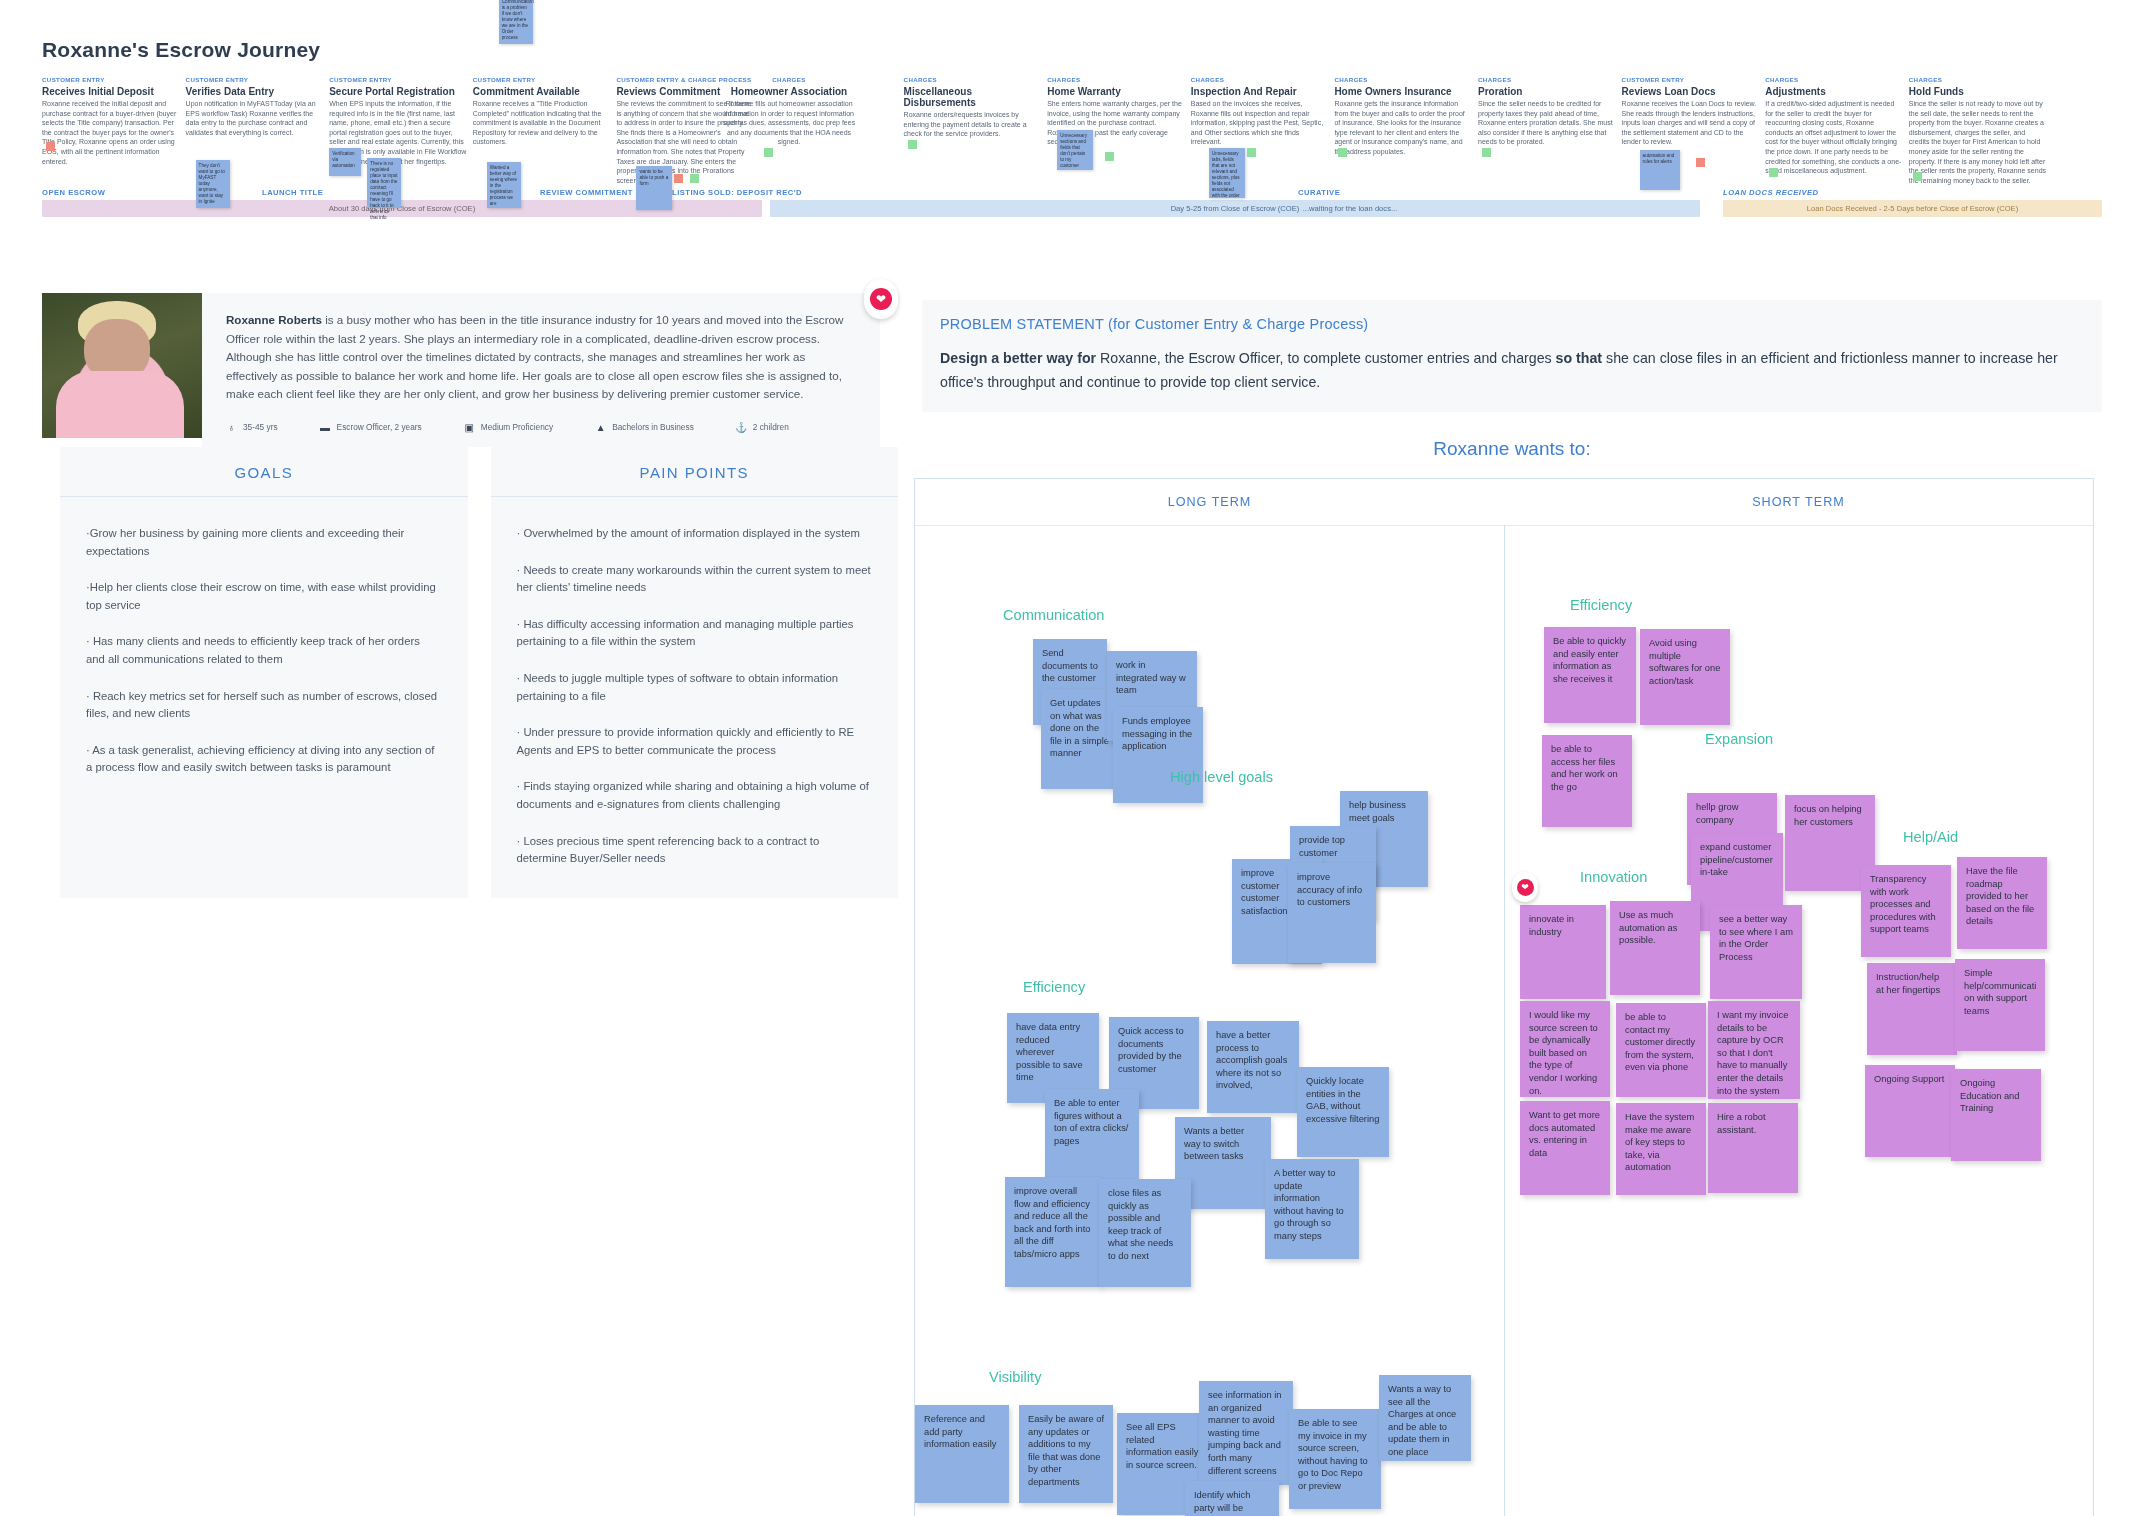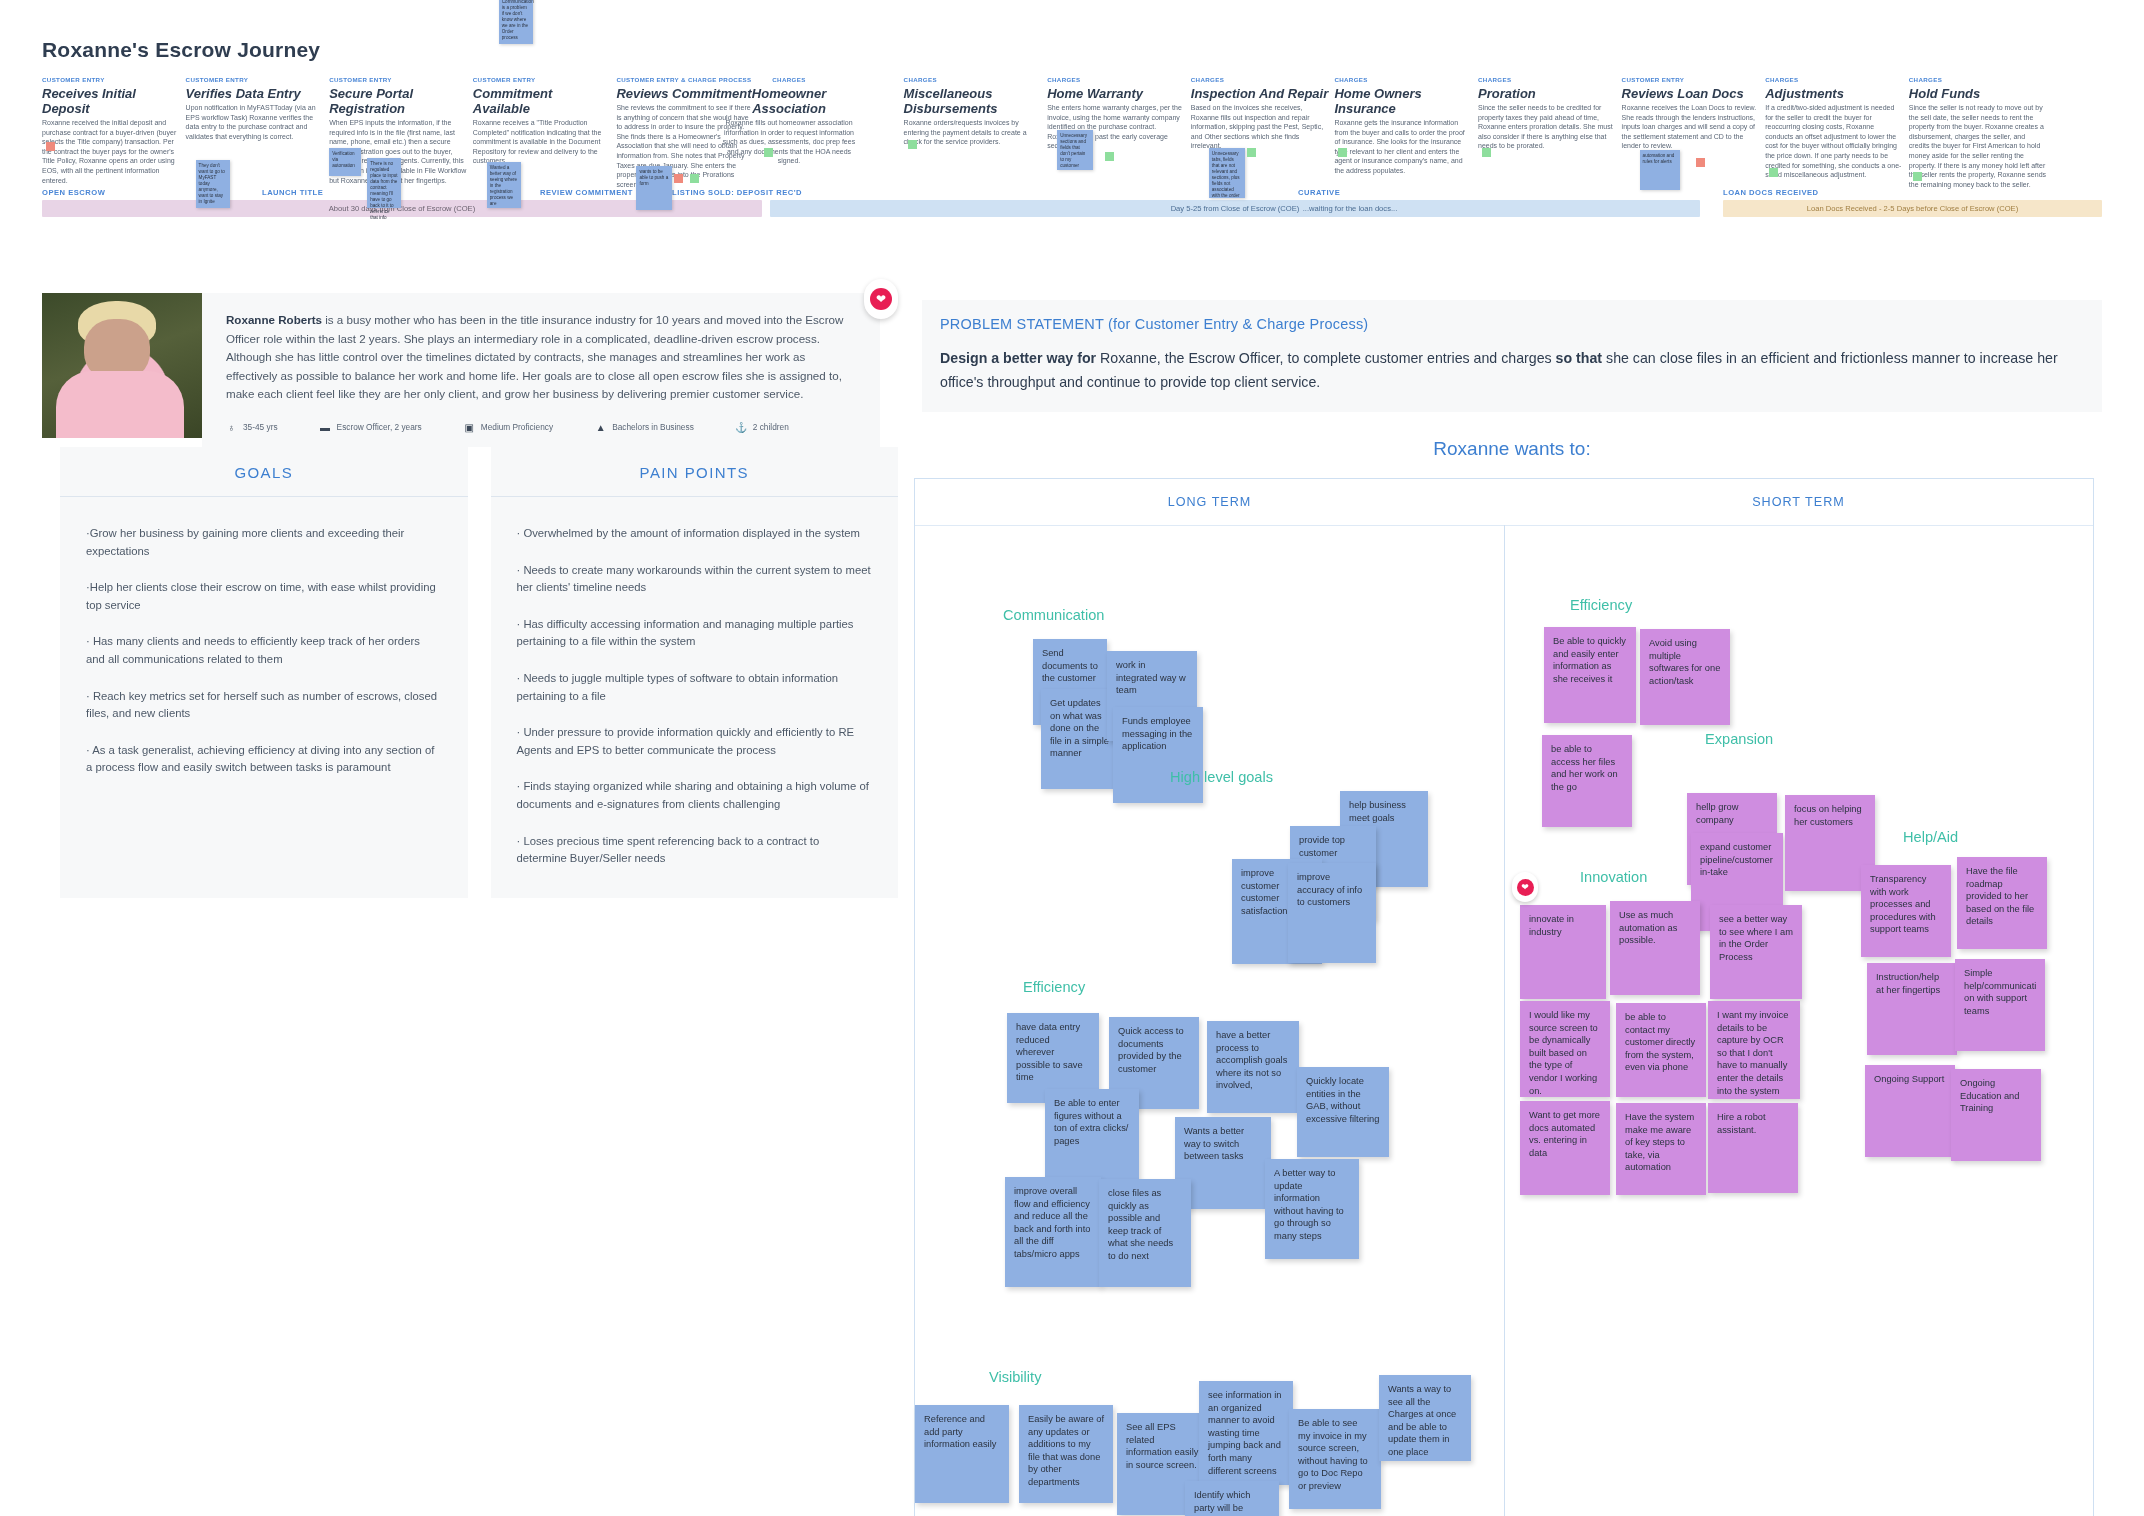--- a/index.html
+++ b/index.html
@@ -17,21 +17,21 @@
   .journey{position:absolute;left:0;top:0;width:2144px;height:222px;overflow:hidden;}
   .journey-title{
     position:absolute;left:42px;top:38px;
     font-size:21px;font-weight:bold;color:#2f3d50;letter-spacing:.2px;
   }
   .jcol{position:absolute;top:76px;width:auto;}
   .jcol .jstage{
     font-size:6.2px;font-weight:bold;color:#4a86d6;letter-spacing:.35px;
     text-transform:uppercase;margin-bottom:3px;
   }
-  .jcol .jhead{font-size:13px;font-weight:bold;color:#2f3d50;margin-bottom:2px;font-style:italic;}
+  .jcol .jhead{font-size:10px;font-weight:bold;color:#2f3d50;margin-bottom:2px;}
   .jcol .jbody{font-size:7px;line-height:9.6px;color:#5a6676;}
   .jnote{
     position:absolute;background:#8fb0e2;box-shadow:1px 1px 3px rgba(0,0,0,.18);
     font-size:4.6px;line-height:6px;color:#2b3340;padding:3px 3px;
     box-sizing:border-box;
   }
   .jchip{position:absolute;width:9px;height:9px;}
   .jchip.green{background:#8ede9d;}
   .jchip.red{background:#f08a7c;}
 
@@ -220,21 +220,21 @@
           <div class="jhead">Hold Funds</div>
           <div class="jbody">Since the seller is not ready to move out by the sell date, the seller needs to rent the property from the buyer. Roxanne creates a disbursement, charges the seller, and credits the buyer for First American to hold money aside for the seller renting the property. If there is any money hold left after the seller rents the property, Roxanne sends the remaining money back to the seller.</div>
         </div>
       </div>
     <div id="journey-phases">
         <div class="jphase" style="left: 42px; top: 188px;">OPEN ESCROW</div>
         <div class="jphase" style="left: 262px; top: 188px;">LAUNCH TITLE</div>
         <div class="jphase" style="left: 540px; top: 188px;">REVIEW COMMITMENT</div>
         <div class="jphase" style="left: 672px; top: 188px;">LISTING SOLD: DEPOSIT REC'D</div>
         <div class="jphase" style="left: 1298px; top: 188px;">CURATIVE</div>
-        <div class="jphase" style="left: 1723px; top: 188px;">LOAN DOCS RECEIVED</div>
+        <div class="jphase" style="left: 1723px; top: 188px; font-style: italic;">LOAN DOCS RECEIVED</div>
       </div>
     <div id="journey-bands">
         <div class="jband pink" style="left: 42px; top: 200px; width: 720px;">
           <span>About 30 days from Close of Escrow (COE)</span>
         </div>
         <div class="jband blue" style="left: 770px; top: 200px; width: 930px;">
           <span>Day 5-25 from Close of Escrow (COE)</span>
         </div>
         <div class="jband tan" style="left: 1723px; top: 200px; width: 379px;">
           <span>Loan Docs Received - 2-5 Days before Close of Escrow (COE)</span>

